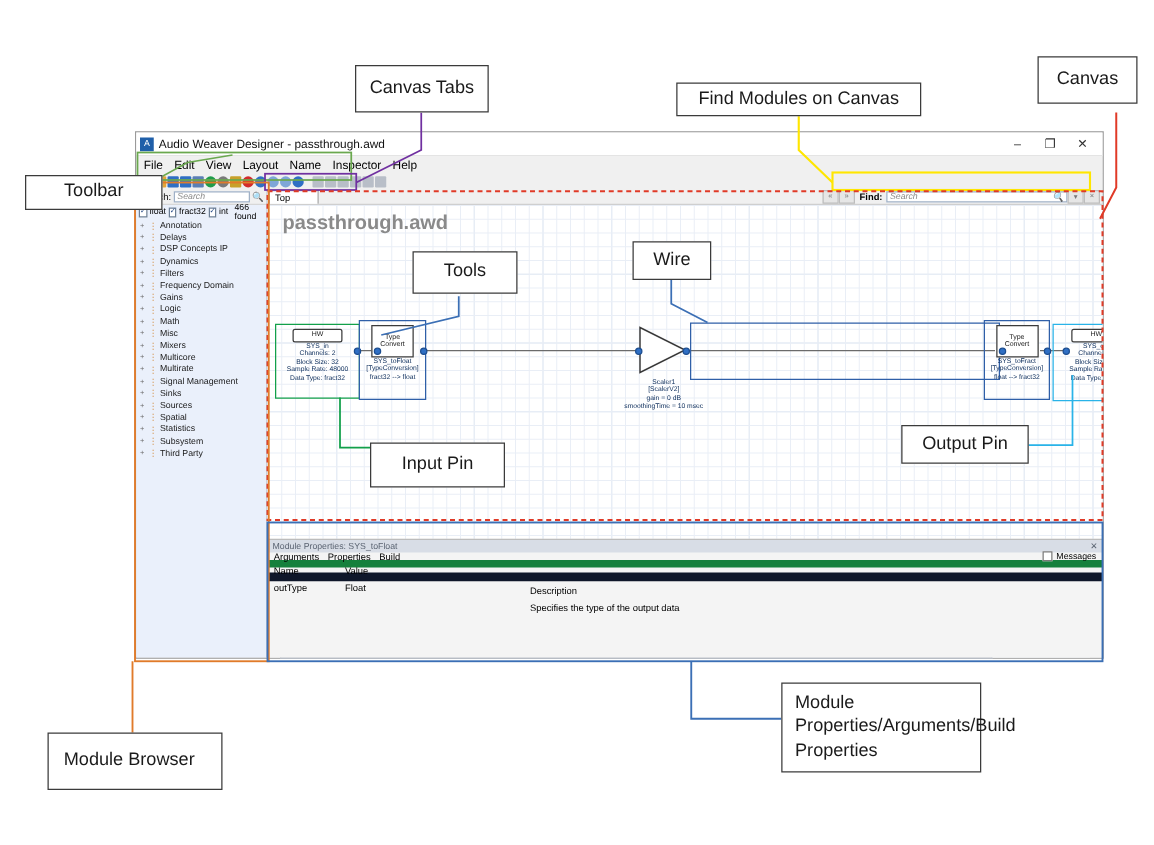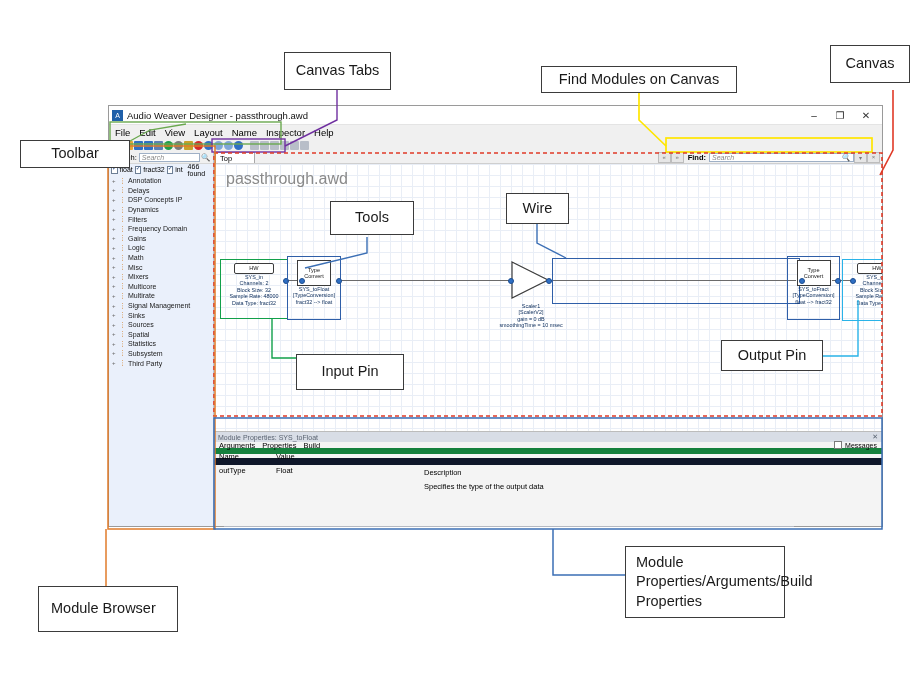--- a/index.html
+++ b/index.html
@@ -82,21 +82,21 @@
 
   
   #canvaswrap{flex:1;position:relative;background:#ffffff;overflow:hidden;}
   #canvas{position:absolute;inset:0;background:#ffffff;
           background-image:
             linear-gradient(to right,#e9eef6 1px,transparent 1px),
             linear-gradient(to bottom,#e9eef6 1px,transparent 1px),
             linear-gradient(to right,#d9e2f0 1px,transparent 1px),
             linear-gradient(to bottom,#d9e2f0 1px,transparent 1px);
           background-size:11px 11px,11px 11px,55px 55px,55px 55px;}
-  #canvastitle{position:absolute;left:12px;top:6px;font-size:16px;font-weight:normal;
+  #canvastitle{position:absolute;left:12px;top:6px;font-size:16px;font-weight:bold;
                color:#8a8a8a;}
   #hscroll{height:10px;background:#f0f0f0;border-top:1px solid #d2d2d2;
            display:flex;align-items:center;box-sizing:border-box;}
   .sarrow{width:10px;height:10px;font-size:6px;color:#555;display:flex;
           align-items:center;justify-content:center;}
   #sthumb{height:8px;background:#c8ccd4;border:1px solid #b4b9c2;flex:0 0 85%;}
   #strack{flex:1;height:8px;background:#eceef1;}
 
   
   .node{position:absolute;font-size:5.4px;text-align:center;color:#0b2c5a;

